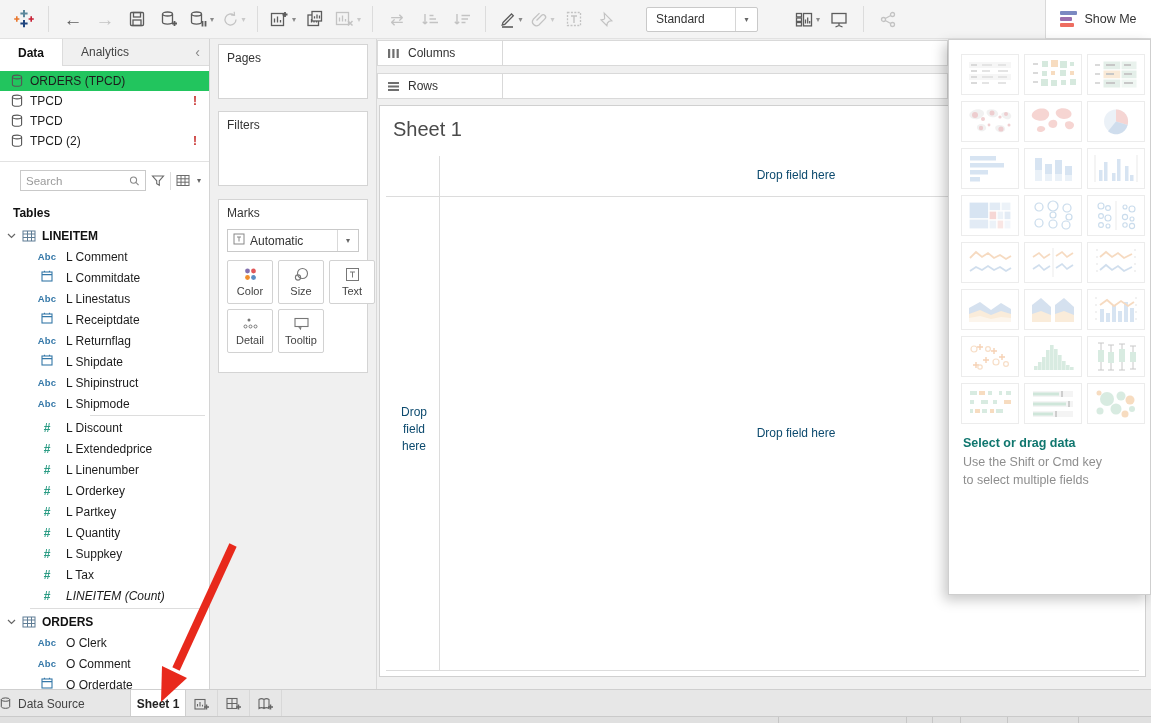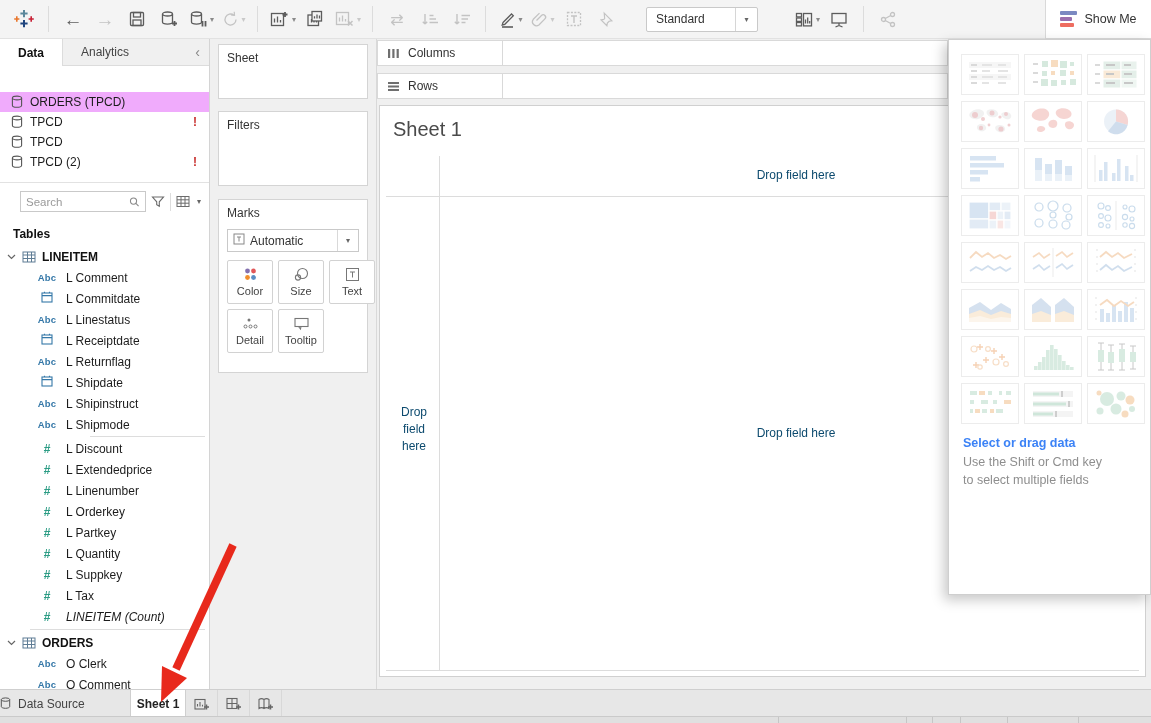--- a/index.html
+++ b/index.html
@@ -30,21 +30,21 @@
 
   
   .sidebar { position:absolute; left:0; top:39px; width:210px; height:650px; background:#fff;
              border-right:1px solid #d4d4d4; overflow:hidden; font-size:12px; color:#1c1c1c; }
   .side-tabs { display:flex; height:27px; background:#f0f0f0; border-bottom:1px solid #dcdcdc; align-items:stretch; }
   .side-tab { display:flex; align-items:center; justify-content:center; padding:0 18px; color:#444; }
   .side-tab.active { background:#fff; font-weight:bold; color:#111; border-right:1px solid #dcdcdc; margin-bottom:-1px; }
   .side-collapse { margin-left:auto; display:flex; align-items:center; padding:0 9px; color:#888; font-size:14px; }
   .ds-list { padding:5px 0 6px; }
   .ds-row { height:20px; display:flex; align-items:center; gap:7px; padding:0 12px 0 11px; }
-  .ds-row.sel { background:#f0abfc;margin-top:21px; }
+  .ds-row.sel { background:#22c55e; }
   .ds-err { margin-left:auto; color:#c8312f; font-weight:bold; font-size:12px; }
   .side-sep { border-top:1px solid #e2e2e2; margin:4px 0 0; }
   .search-row { display:flex; align-items:center; gap:5px; padding:8px 8px 6px 20px; }
   .search-box { flex:1; height:21px; border:1px solid #c9c9c9; display:flex; align-items:center; padding:0 5px; background:#fff; }
   .search-box input { border:none; outline:none; width:100%; font-size:11.5px; color:#333; font-family:"Liberation Sans",sans-serif; background:transparent; }
   .search-box input::placeholder { color:#9a9a9a; }
   .mini-sep { width:1px; height:18px; background:#ddd; }
   .tables-label { font-weight:bold; padding:9px 0 5px 13px; color:#111; }
   .group-hdr { display:flex; align-items:center; gap:6px; height:21px; padding-left:7px; font-weight:bold; color:#111; }
   .field-row { display:flex; align-items:center; gap:9px; height:21px; padding-left:37px; }
@@ -83,21 +83,21 @@
   .drop-txt { color:#0c4a6e; font-size:12px;padding-left:8px; }
   .drop-top { position:absolute; left:59px; right:0; top:62px; text-align:center; }
   .drop-left { position:absolute; left:4px; width:52px; top:298px; text-align:center; line-height:1.4; }
   .drop-center { position:absolute; left:59px; right:0; top:320px; text-align:center; }
 
   
   .showme-panel { position:absolute; left:948px; top:39px; width:203px; height:556px; background:#fff;
                   border:1px solid #cfcfcf; box-shadow:-4px 5px 12px rgba(0,0,0,.22); z-index:5; }
   .thumb-grid { display:grid; grid-template-columns:repeat(3,58px); gap:6px 5px; padding:14px 0 0 12px; opacity:.55; }
   .thumb { height:41px; border:1px solid #ddd; background:#fff; display:flex; align-items:center; justify-content:center; }
-  .sel-title { font-weight:bold; font-size:12.5px; color:#3b82f6; padding:12px 14px 3px; }
+  .sel-title { font-weight:bold; font-size:12.5px; color:#0f766e; padding:12px 14px 3px; }
   .sel-hint { font-size:12.5px; color:#8e8e8e; padding:0 14px; line-height:1.45; width:176px; }
 
   
   .tabbar { position:absolute; left:0; bottom:6px; width:1151px; height:28px; background:#e7e7e7;
             border-top:1px solid #cfcfcf; display:flex; align-items:stretch; font-size:12px; color:#444; }
   .tab-ds { width:130px; display:flex; align-items:center; gap:7px; }
   .tab-sheet { width:56px; background:#fff; border-left:1px solid #cfcfcf; border-right:1px solid #cfcfcf;
                display:flex; align-items:center; justify-content:center; font-weight:bold; color:#222; }
   .tab-ico { width:32px; display:flex; align-items:center; justify-content:center; border-right:1px solid #d8d8d8; }
   .statusbar { position:absolute; left:0; bottom:0; width:1151px; height:7px; background:#e0e0e0; border-top:1px solid #cacaca; }
@@ -430,21 +430,21 @@
         <span class="f-ico"><svg width="12" height="12" viewBox="0 0 12 12" style="stroke:#3578a8;fill:none;stroke-width:1.1">
             <rect x="1" y="2" width="10" height="9"></rect>
             <path d="M1 4.6h10M3.5 2V.8M8.5 2V.8"></path>
           </svg></span>
         <span class="f-lbl">O Orderdate</span>
       </div>
   </div>
 
   <div class="cards-panel">
     <div class="card card-pages">
-      <div class="card-label">Sheet</div>
+      <div class="card-label">Pages</div>
     </div>
     <div class="card card-filters">
       <div class="card-label">Filters</div>
     </div>
     <div class="card card-marks">
       <div class="card-label">Marks</div>
       <div class="mark-dd">
         <span class="tico">
           <svg width="12" height="12" viewBox="0 0 12 12" style="stroke:#888;fill:none;stroke-width:1">
               <rect x="1" y="1" width="10" height="10"></rect>

